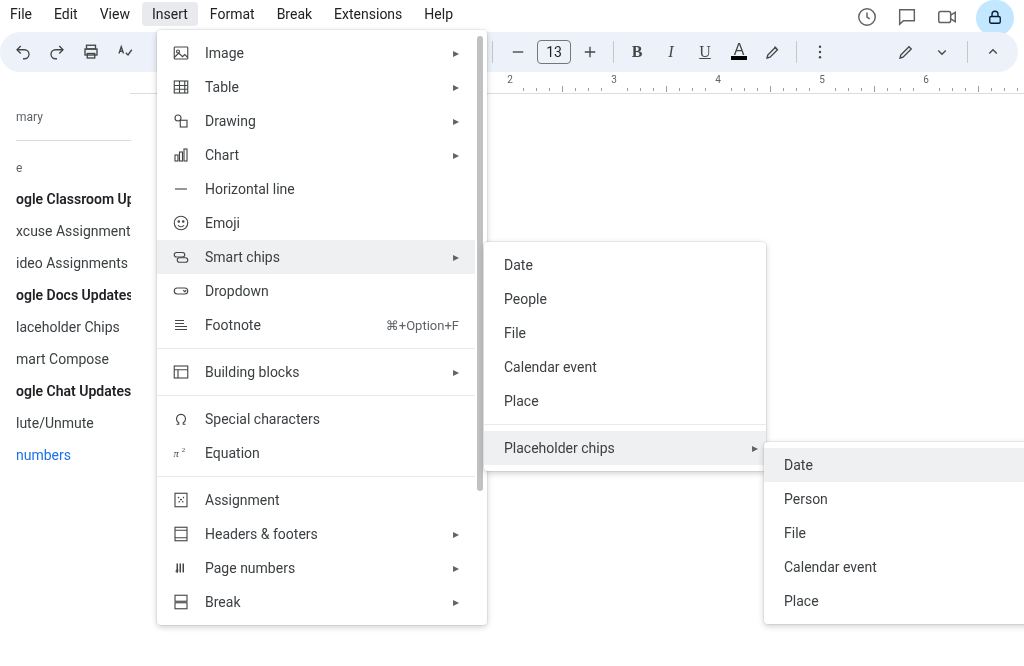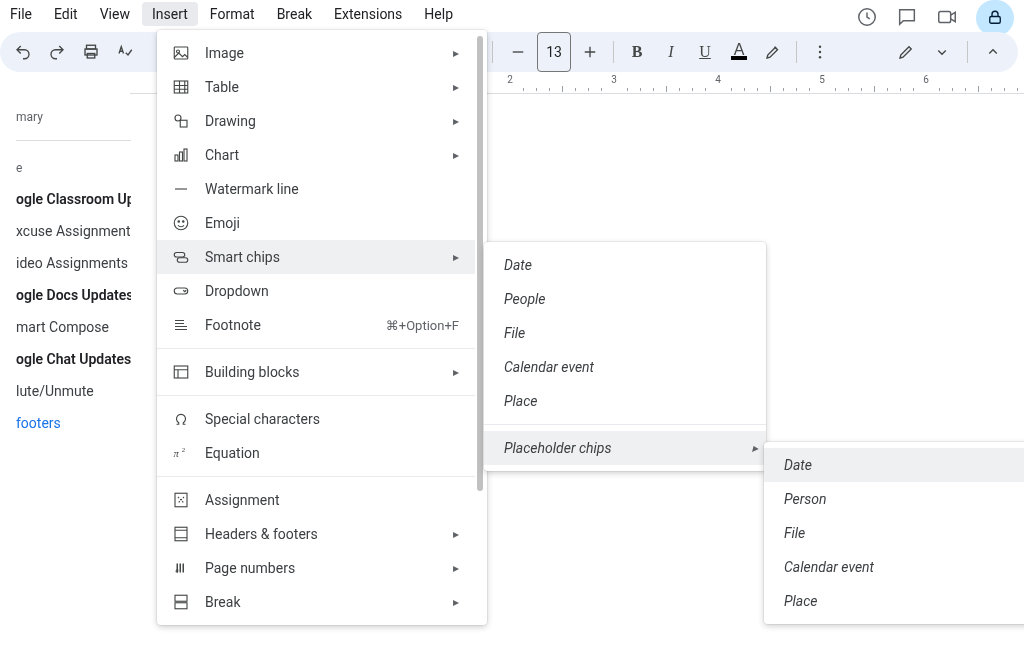--- a/index.html
+++ b/index.html
@@ -67,21 +67,21 @@
     }
     .toolbar .tb-btn svg { width: 18px; height: 18px; stroke: #444746; fill: none; stroke-width: 1.8; }
     .toolbar .sep { width: 1px; height: 22px; background: #c4c7c5; margin: 0 4px; }
     .font-size-group {
       display: flex; align-items: center; gap: 4px;
       margin-left: 2px;
     }
     .font-size-box {
       border: 1.5px solid #747775;
       border-radius: 4px;
-      width: 34px; height: 40px;
+      width: 34px; height: 24px;
       display: flex; align-items: center; justify-content: center;
       font-size: 14px; color: #1f1f1f;
     }
     .tb-text-btn {
       width: 30px; height: 28px; display: flex; align-items: center; justify-content: center;
       font-family: Georgia, serif; font-size: 16px; color: #444746;
     }
     .underline-A {
       display: flex; flex-direction: column; align-items: center;
       justify-content: center; line-height: 12px;
@@ -163,21 +163,21 @@
     .dropdown .row .chev {
       color: #5f6368; font-size: 12px;
     }
     .dropdown .row .shortcut {
       color: #5f6368; font-size: 13px;
     }
     .dropdown hr {
       border: none; border-top: 1px solid #e8eaed;
       margin: 6px 0;
     }
-    .dropdown.simple .row { padding-left: 20px; padding-right: 8px; font-style: italic; }
+    .dropdown.simple .row { padding-left: 20px; padding-right: 8px; }
     .main-dd-scrollbar {
       position: absolute;
       right: 2px; top: 6px; bottom: 6px;
       width: 10px;
     }
     .main-dd-scrollbar .thumb {
       position: absolute; top: 0; left: 2px;
       width: 6px; height: 78%;
       background: #c1c1c1;
       border-radius: 3px;
@@ -351,24 +351,25 @@
 
 <div class="sidebar">
   <div class="heading">mary</div>
   <hr>
   <div class="heading">e</div>
   <div id="outline-items">
       <div class="oitem bold">ogle Classroom Up</div>
       <div class="oitem">xcuse Assignment</div>
       <div class="oitem">ideo Assignments</div>
       <div class="oitem bold">ogle Docs Updates</div>
+      <div class="oitem">laceholder Chips</div>
       <div class="oitem">mart Compose</div>
       <div class="oitem bold">ogle Chat Updates</div>
       <div class="oitem">lute/Unmute</div>
-      <div class="oitem link">footers</div>
+      <div class="oitem link">numbers</div>
     </div>
 </div>
 
 <div class="document-area"></div>
 
 <div class="dropdown" id="insert-dd" style="left:125px; top:30px; width:330px; padding-right:12px;">
   <div class="main-dd-scrollbar">
       <div class="thumb"></div>
     </div>
 <div class="row">
@@ -412,21 +413,21 @@
       </span>
       <span class="label">Chart</span>
       <span class="chev">▸</span>
     </div>
     <div class="row">
       <span class="icon">
         <svg viewBox="0 0 24 24">
           <path d="M4 12h16"></path>
         </svg>
       </span>
-      <span class="label">Watermark line</span>
+      <span class="label">Horizontal line</span>
     </div>
     <div class="row">
       <span class="icon">
         <svg viewBox="0 0 24 24">
           <circle cx="12" cy="12" r="9"></circle>
           <circle cx="9" cy="10" r="1" style="fill:#444746"></circle>
           <circle cx="15" cy="10" r="1" style="fill:#444746"></circle>
           <path d="M8 15c1 1.5 2.5 2 4 2s3-.5 4-2"></path>
         </svg>
       </span>

